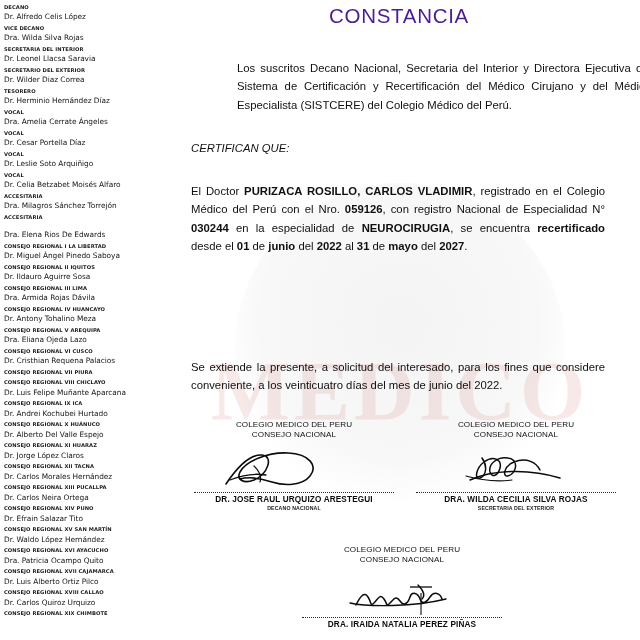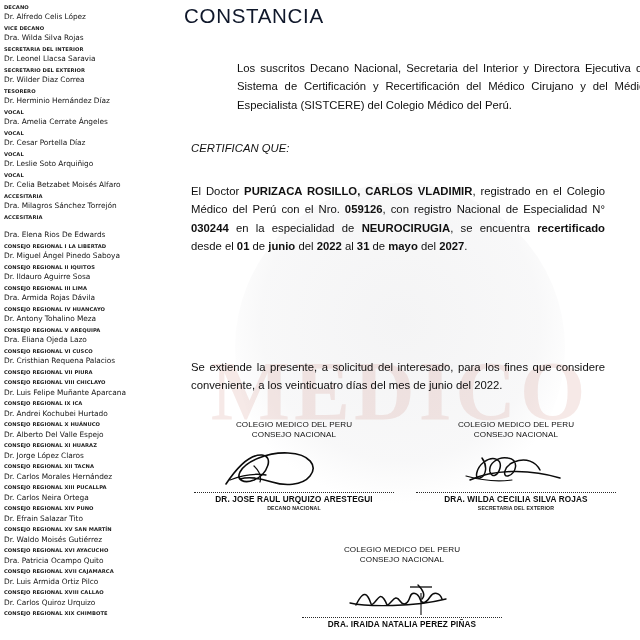--- a/index.html
+++ b/index.html
@@ -89,24 +89,24 @@
     top: 0;
     width: 456px;
     height: 640px;
     z-index: 2;
   }
   #doc-title {
     position: absolute;
     left: 0;
     top: 4px;
     width: 430px;
-    text-align: left;
+    text-align: center;
     font-size: 20.5px;
     letter-spacing: 0.7px;
-    color: #0f172a;
+    color: #4c1d95;
   }
   .para {
     position: absolute;
     left: 7px;
     width: 414px;
     font-size: 11.3px;
     line-height: 18.4px;
     text-align: justify;
     color: #101010;
   }
@@ -226,25 +226,25 @@
         <div class="sb-name">Dr. Alberto Del Valle Espejo</div>
         <div class="sb-role">CONSEJO REGIONAL XI HUARAZ</div>
         <div class="sb-name">Dr. Jorge López Claros</div>
         <div class="sb-role">CONSEJO REGIONAL XII TACNA</div>
         <div class="sb-name">Dr. Carlos Morales Hernández</div>
         <div class="sb-role">CONSEJO REGIONAL XIII PUCALLPA</div>
         <div class="sb-name">Dr. Carlos Neira Ortega</div>
         <div class="sb-role">CONSEJO REGIONAL XIV PUNO</div>
         <div class="sb-name">Dr. Efrain Salazar Tito</div>
         <div class="sb-role">CONSEJO REGIONAL XV SAN MARTÍN</div>
-        <div class="sb-name">Dr. Waldo Moisés Gutiérrez</div>
+        <div class="sb-name">Dr. Waldo López Hernández</div>
         <div class="sb-role">CONSEJO REGIONAL XVI AYACUCHO</div>
         <div class="sb-name">Dra. Patricia Ocampo Quito</div>
         <div class="sb-role">CONSEJO REGIONAL XVII CAJAMARCA</div>
-        <div class="sb-name">Dr. Luis Armida Ortiz Pilco</div>
+        <div class="sb-name">Dr. Luis Alberto Ortiz Pilco</div>
         <div class="sb-role">CONSEJO REGIONAL XVIII CALLAO</div>
         <div class="sb-name">Dr. Carlos Quiroz Urquizo</div>
         <div class="sb-role">CONSEJO REGIONAL XIX CHIMBOTE</div>
       </div>
   </div>
 
   <div id="main">
 
     <div id="doc-title">CONSTANCIA</div>
 

